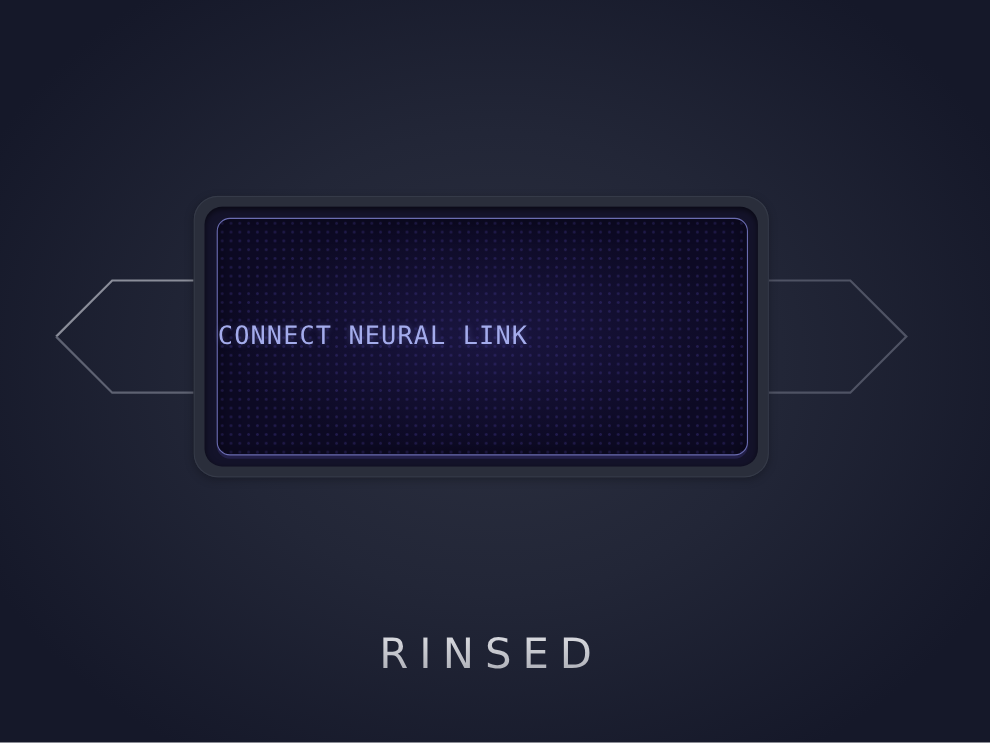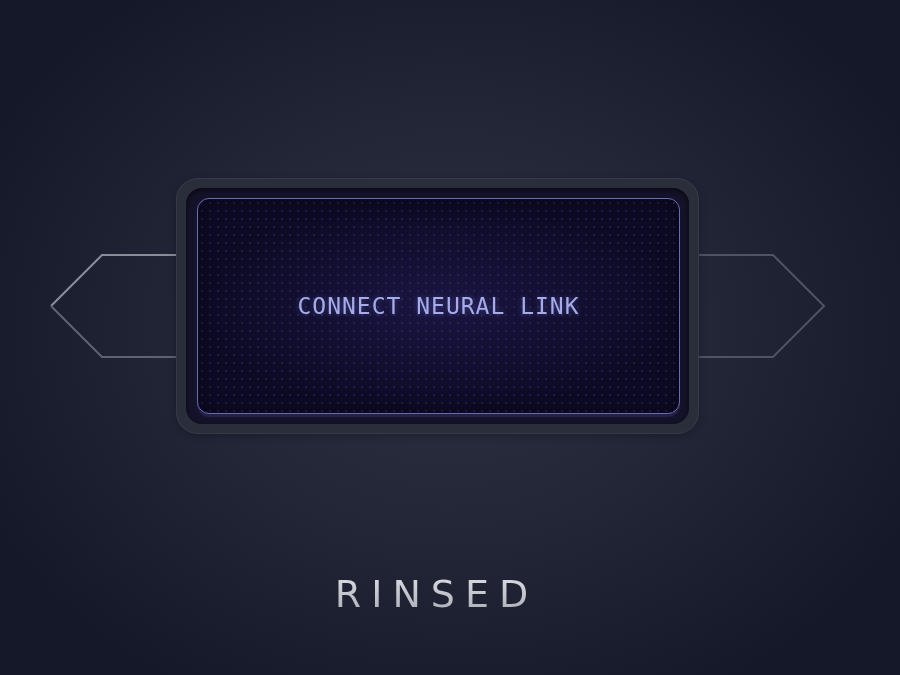--- a/index.html
+++ b/index.html
@@ -11,24 +11,24 @@
     background:#2a2e3b;box-shadow:inset 0 0 0 1px #353a48, 0 2px 8px rgba(0,0,0,0.25);}
   .well{position:absolute;left:186px;top:188px;width:503px;height:236px;border-radius:16px;
     background:#14132a;box-shadow:inset 0 2px 6px rgba(0,0,0,0.6);}
   .screen{position:absolute;left:197px;top:198px;width:481px;height:214px;border-radius:12px;
     border:1px solid #6a6cb0;
     background-color:#0d0a24;
     background-image:radial-gradient(circle,rgba(70,60,150,0.35) 1px,transparent 1.5px),
       radial-gradient(ellipse at center,#1a1540 0%,#0d0a24 70%);
     background-size:8px 8px,100% 100%;
     box-shadow:0 3px 0 #221f48, inset 0 0 20px rgba(0,0,0,0.4);
-    display:flex;align-items:center;justify-content:center;cursor:pointer;}
+    display:flex;align-items:center;justify-content:flex-start;cursor:pointer;}
   .label{font-family:"DejaVu Sans Mono","Liberation Mono",monospace;font-size:23px;
     color:#a4acec;letter-spacing:1px;text-shadow:0 0 6px rgba(140,150,240,0.35);}
-  .brand{position:absolute;left:8px;width:857px;top:572px;text-align:center;
+  .brand{position:absolute;left:18px;width:857px;top:572px;text-align:center;
     font-family:"DejaVu Sans",sans-serif;font-size:38px;letter-spacing:10px;font-weight:normal;
     color:#c2c4cc;transform:scaleY(1.0);
     background:linear-gradient(180deg,#e0e1e6 0%,#a8aab2 100%);
     -webkit-background-clip:text;background-clip:text;-webkit-text-fill-color:transparent;}
 </style>
 </head>
 <body>
 
 <svg class="connector" width="900" height="675">
   <defs>

